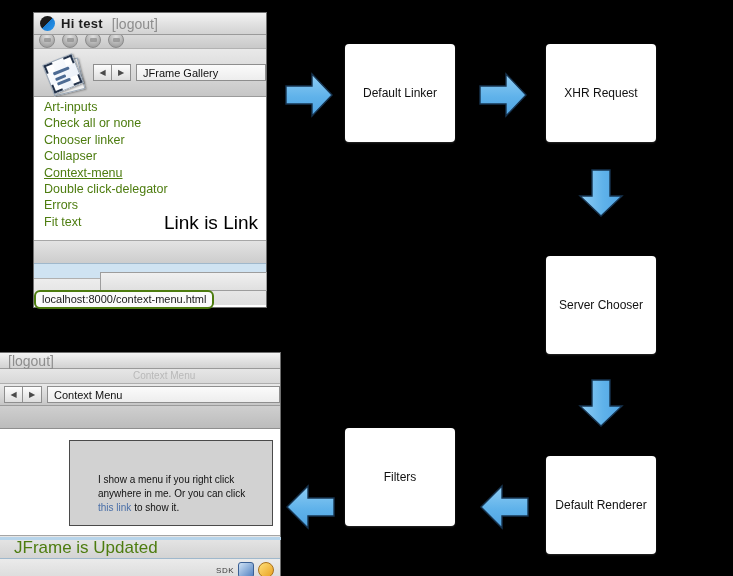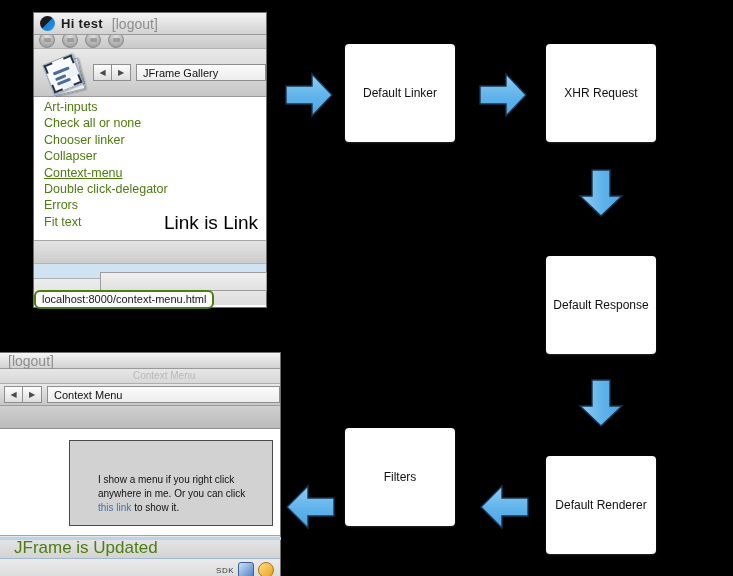--- a/index.html
+++ b/index.html
@@ -279,21 +279,21 @@
 
   <div class="fc-box" style="left:345px; top:44px; width:110px; height:98px;">
     <span>Default Linker</span>
   </div>
 
   <div class="fc-box" style="left:546px; top:44px; width:110px; height:98px;">
     <span>XHR Request</span>
   </div>
 
   <div class="fc-box" style="left:546px; top:256px; width:110px; height:98px;">
-    <span>Default Response</span>
+    <span>Server Chooser</span>
   </div>
 
   <div class="fc-box" style="left:546px; top:456px; width:110px; height:98px;">
     <span>Default Renderer</span>
   </div>
 
   <div class="fc-box" style="left:345px; top:428px; width:110px; height:98px;">
     <span>Filters</span>
   </div>
 

